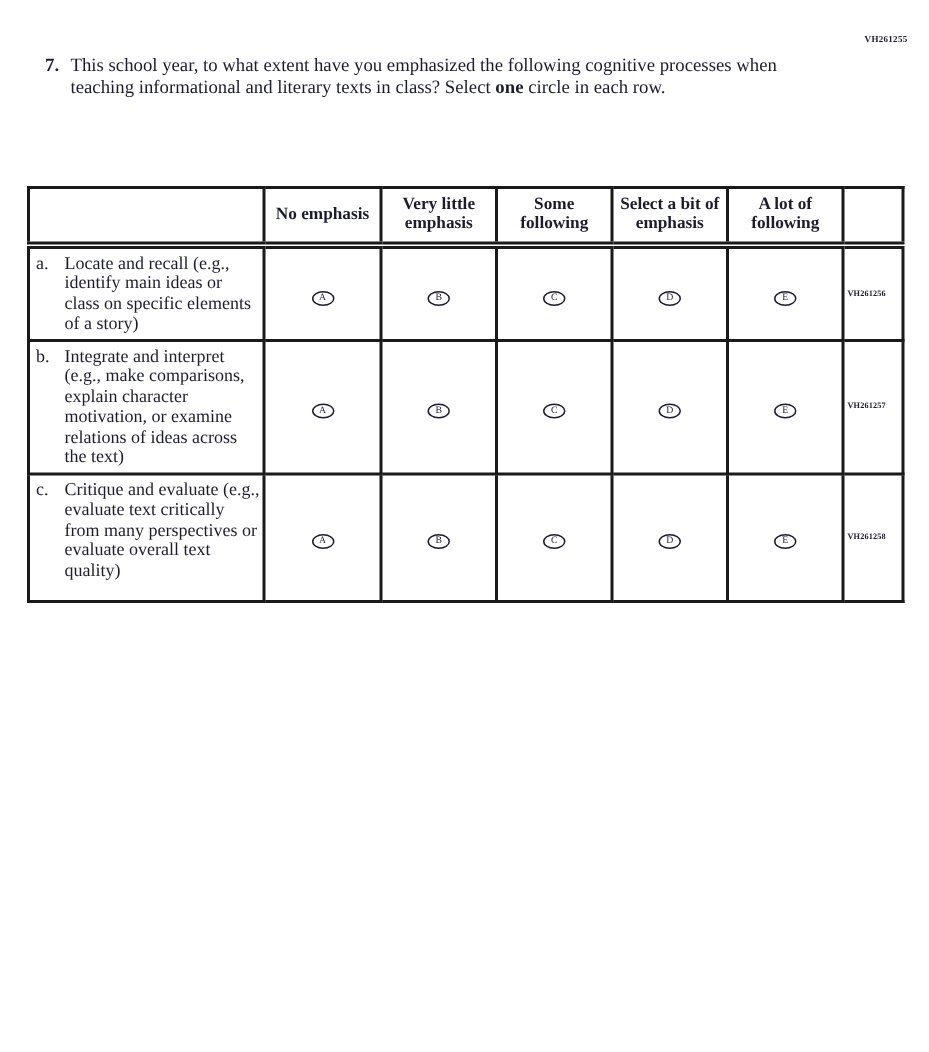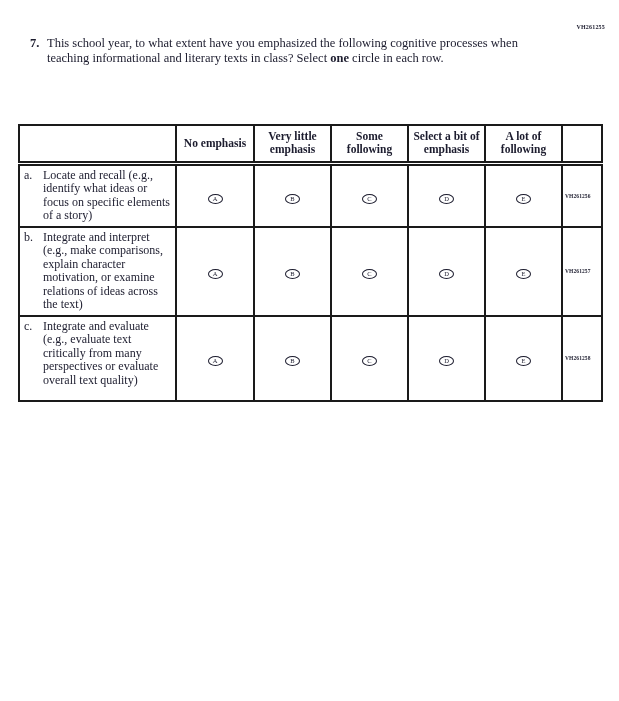--- a/index.html
+++ b/index.html
@@ -130,21 +130,21 @@
         <th>Select a bit of emphasis</th>
         <th>A lot of following</th>
         <th></th>
       </tr>
     </thead>
     <tbody>
       <tr class="row-a">
         <td class="label-cell">
           <div class="label-flex">
             <span class="row-letter">a.</span>
-            <span class="row-text">Locate and recall (e.g., identify what ideas or focus on specific elements of a story)</span>
+            <span class="row-text">Locate and recall (e.g., identify main ideas or class on specific elements of a story)</span>
           </div>
         </td>
         <td class="oval-cell"><span class="oval">A</span></td>
         <td class="oval-cell"><span class="oval">B</span></td>
         <td class="oval-cell"><span class="oval">C</span></td>
         <td class="oval-cell"><span class="oval">D</span></td>
         <td class="oval-cell"><span class="oval">E</span></td>
         <td class="code-cell">VH261256</td>
       </tr>
       <tr class="row-b">
@@ -158,21 +158,21 @@
         <td class="oval-cell"><span class="oval">B</span></td>
         <td class="oval-cell"><span class="oval">C</span></td>
         <td class="oval-cell"><span class="oval">D</span></td>
         <td class="oval-cell"><span class="oval">E</span></td>
         <td class="code-cell">VH261257</td>
       </tr>
       <tr class="row-c">
         <td class="label-cell">
           <div class="label-flex">
             <span class="row-letter">c.</span>
-            <span class="row-text">Integrate and evaluate (e.g., evaluate text critically from many perspectives or evaluate overall text quality)</span>
+            <span class="row-text">Critique and evaluate (e.g., evaluate text critically from many perspectives or evaluate overall text quality)</span>
           </div>
         </td>
         <td class="oval-cell"><span class="oval">A</span></td>
         <td class="oval-cell"><span class="oval">B</span></td>
         <td class="oval-cell"><span class="oval">C</span></td>
         <td class="oval-cell"><span class="oval">D</span></td>
         <td class="oval-cell"><span class="oval">E</span></td>
         <td class="code-cell">VH261258</td>
       </tr>
     </tbody>

